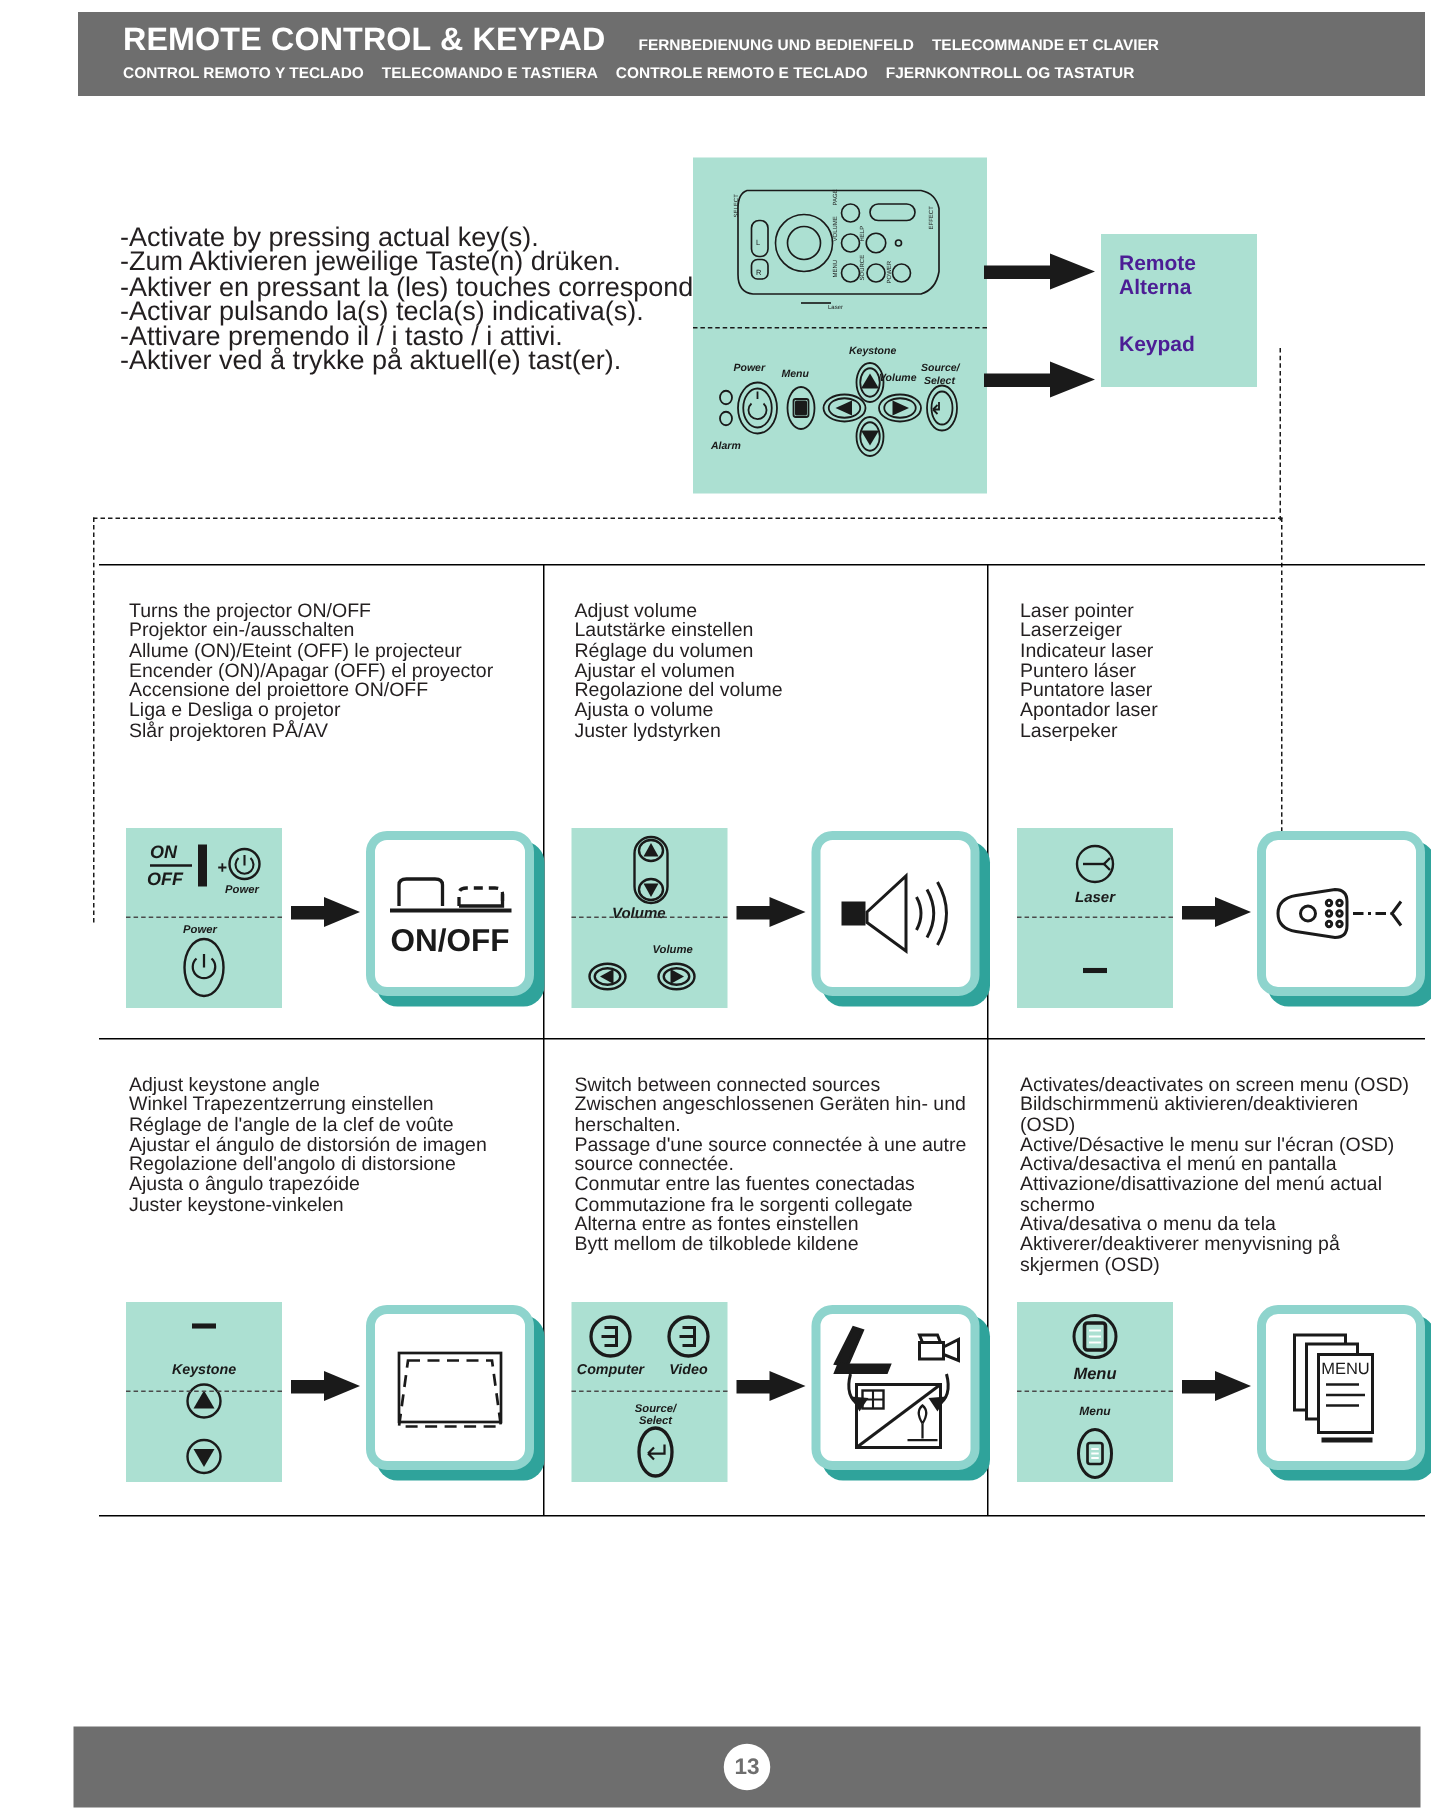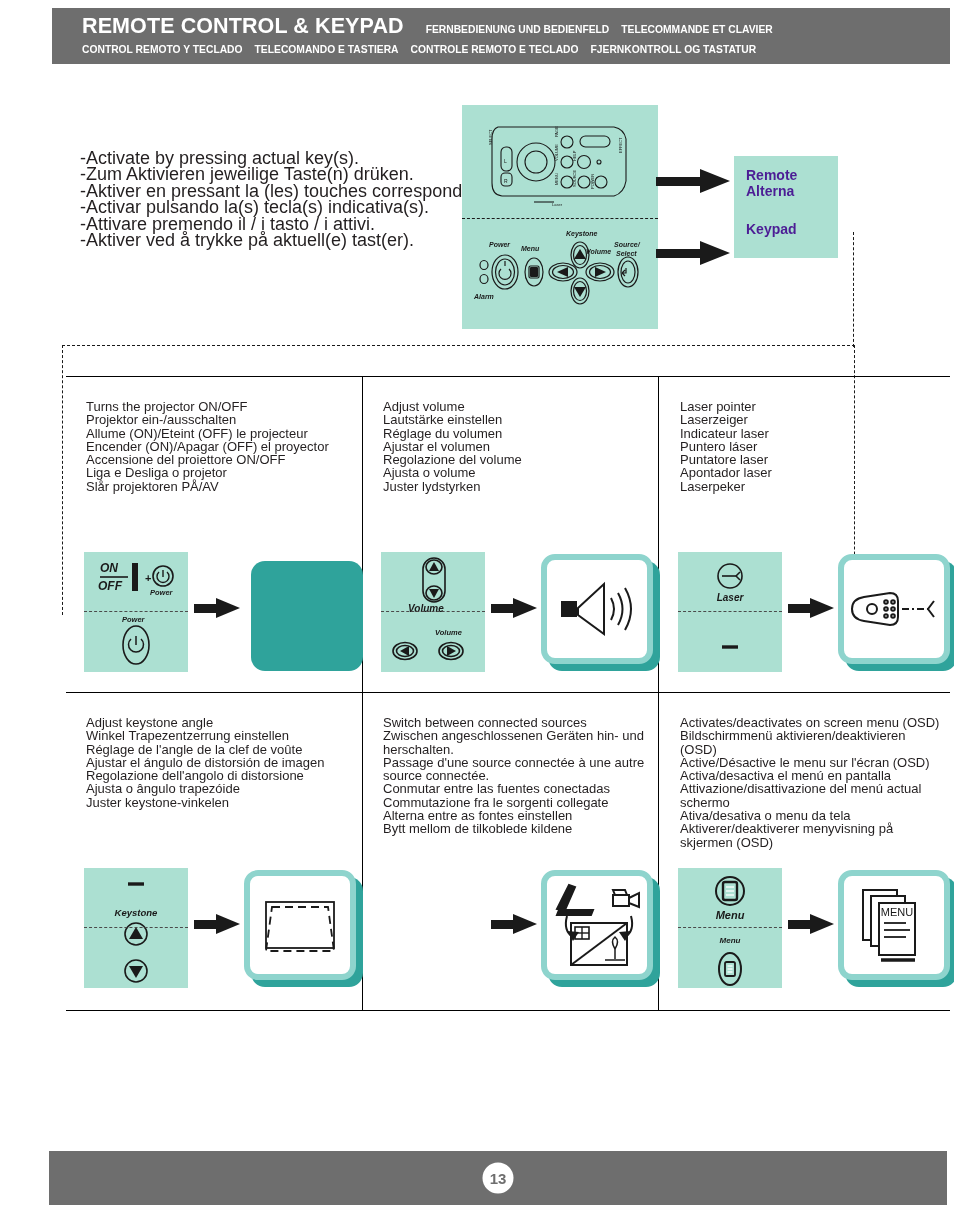--- a/index.html
+++ b/index.html
@@ -308,20 +308,31 @@
             </g>
           </svg>
           <div class="divider"></div>
         </div>
         <div class="arrow-sm">
             <div class="shaft"></div>
             <div class="head"></div>
           </div>
         <div class="tile-wrap">
           <div class="tile-shadow"></div>
+          <div class="tile">
+            <svg width="96" height="78" viewBox="0 0 96 78">
+              <g stroke="#1a1a1a" fill="none" stroke-width="2.2">
+                <path d="M14 34 L14 20 Q14 16 19 16 L38 16 Q43 16 43 20 L43 34"></path>
+                <path d="M54 34 L54 26 Q54 22 59 22 L78 22 Q83 22 83 26 L83 34" stroke-dasharray="6 4"></path>
+                <path d="M54 34 L83 34 L83 26" stroke-dasharray="0"></path>
+                <line x1="8" y1="37" x2="89" y2="37" stroke-width="2.6"></line>
+              </g>
+              <text x="48" y="64" font-size="21" font-weight="bold" text-anchor="middle" fill="#1a1a1a" font-family="'Liberation Sans', sans-serif">ON/OFF</text>
+            </svg>
+          </div>
         </div>
       </div>
     </div>
 
     <div class="cell" style="left:297px;top:0;">
       <div class="desc" id="desc-1">
           <p>Adjust volume</p>
           <p class="tl">Lautstärke einstellen</p>
           <p>Réglage du volumen</p>
           <p class="tl">Ajustar el volumen</p>
@@ -475,20 +486,39 @@
           <p class="tl">Zwischen angeschlossenen Geräten hin- und</p>
           <p class="tl">herschalten.</p>
           <p>Passage d'une source connectée à une autre</p>
           <p>source connectée.</p>
           <p class="tl">Conmutar entre las fuentes conectadas</p>
           <p>Commutazione fra le sorgenti collegate</p>
           <p class="tl">Alterna entre as fontes einstellen</p>
           <p>Bytt mellom de tilkoblede kildene</p>
         </div>
       <div class="iconrow" style="top:176px;">
+        <div class="keyswatch">
+          <svg width="104" height="120" viewBox="0 0 104 120">
+            <g stroke="#1a1a1a" fill="none" stroke-width="2.2">
+              <circle cx="26" cy="23" r="13"></circle>
+              <circle cx="78" cy="23" r="13"></circle>
+              <path d="M20 23 h10 M30 23 v-6 h-8 M30 23 v6 h-8" stroke-width="2"></path>
+              <path d="M72 23 h10 M82 23 v-6 h-8 M82 23 v6 h-8" stroke-width="2"></path>
+              <ellipse cx="56" cy="100" rx="11" ry="16"></ellipse>
+              <path d="M62 95 v6 h-11 M51 101 l4 -4 M51 101 l4 4" stroke-width="1.5"></path>
+            </g>
+            <g fill="#1a1a1a" font-family="'Liberation Sans', sans-serif" font-style="italic" font-weight="bold">
+              <text x="26" y="48" font-size="9.5" text-anchor="middle">Computer</text>
+              <text x="78" y="48" font-size="9.5" text-anchor="middle">Video</text>
+              <text x="56" y="73" font-size="7.5" text-anchor="middle">Source/</text>
+              <text x="56" y="81" font-size="7.5" text-anchor="middle">Select</text>
+            </g>
+          </svg>
+          <div class="divider"></div>
+        </div>
         <div class="arrow-sm">
             <div class="shaft"></div>
             <div class="head"></div>
           </div>
         <div class="tile-wrap">
           <div class="tile-shadow"></div>
           <div class="tile">
             <svg width="96" height="92" viewBox="0 0 96 92">
               <g stroke="#1a1a1a" fill="none" stroke-width="2">
                 <path d="M8 30 L20 6 L26 8 L16 31 Z" fill="#1a1a1a"></path>

